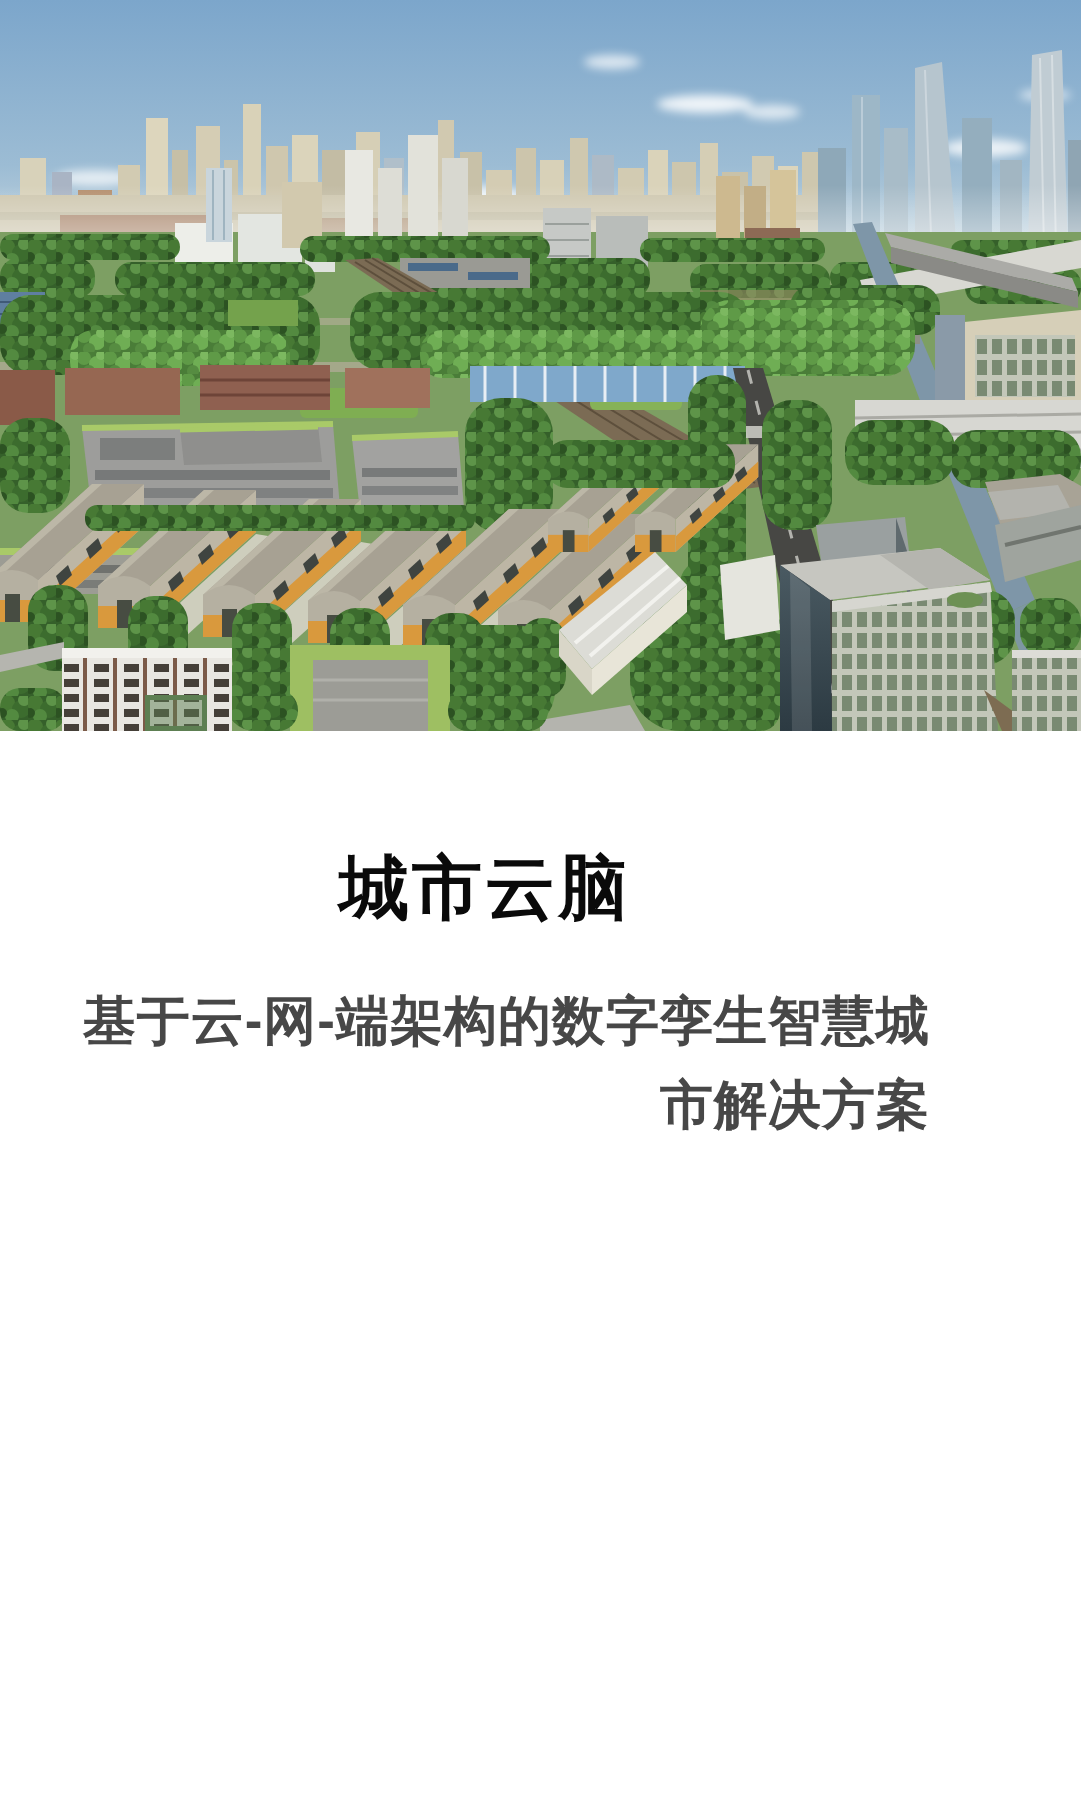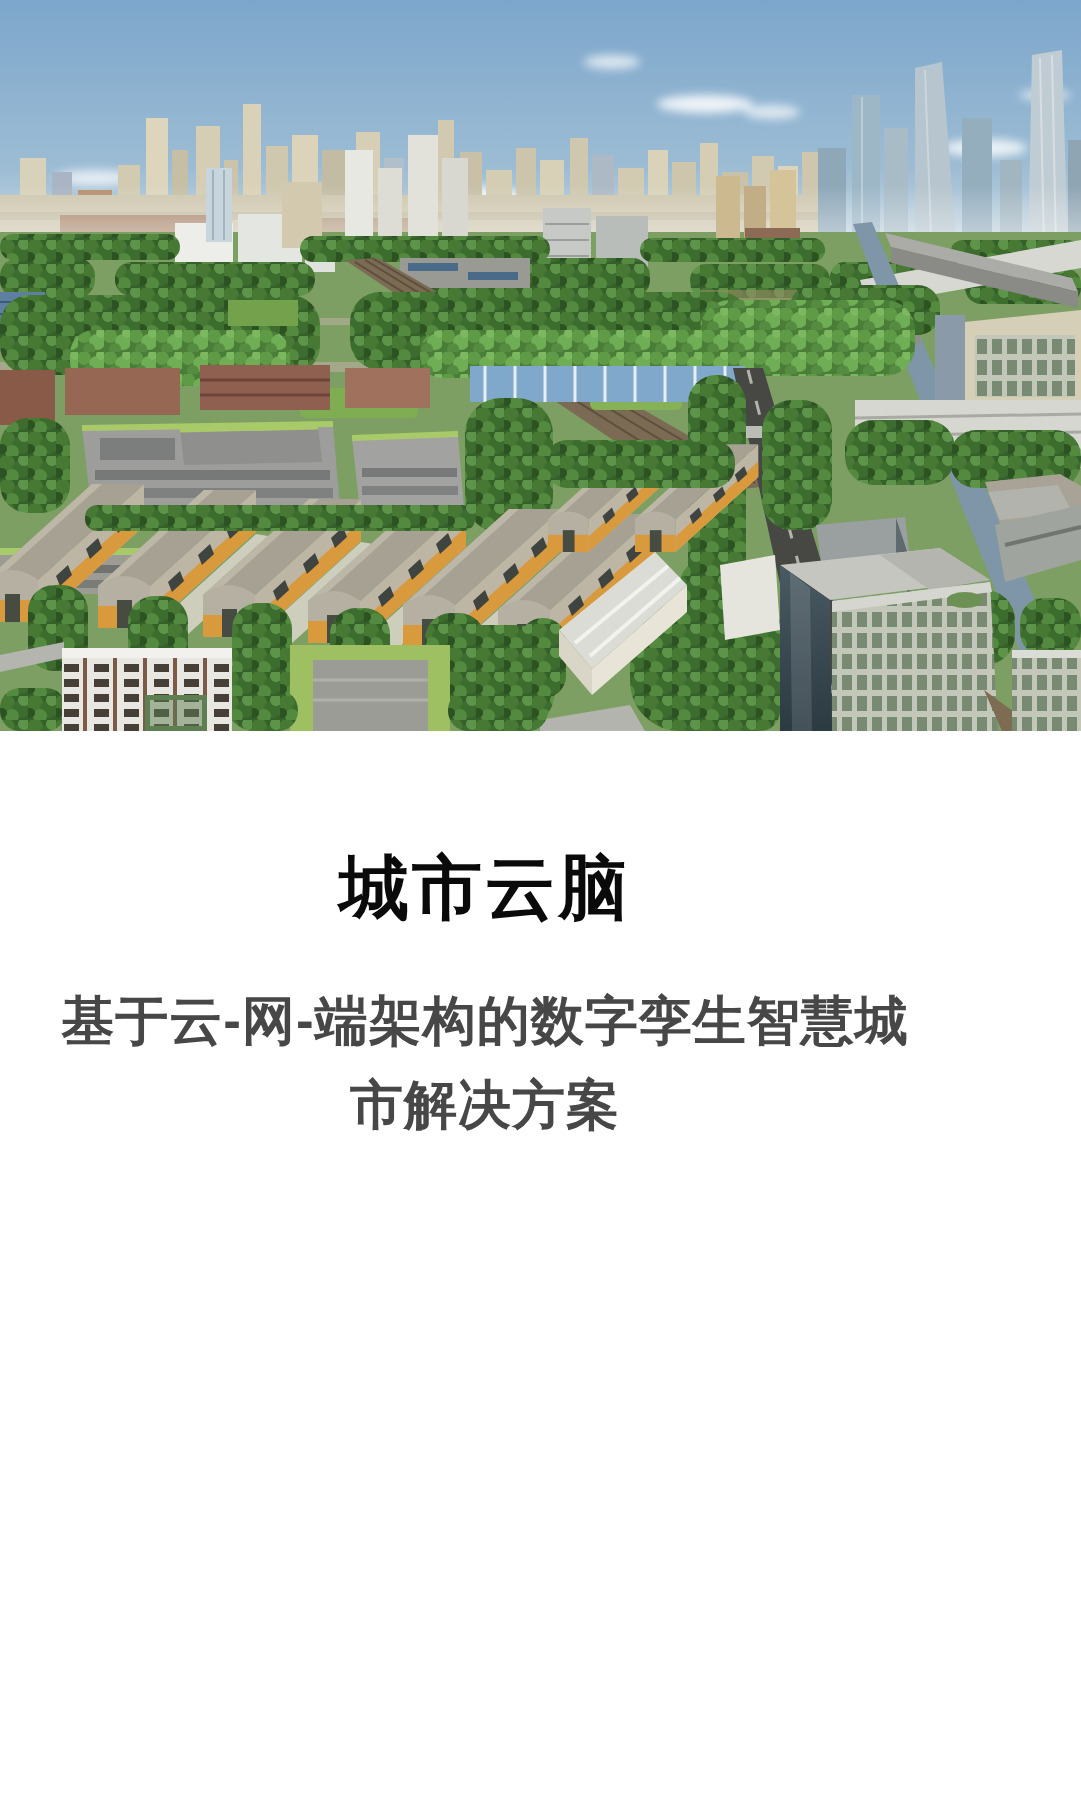--- a/index.html
+++ b/index.html
@@ -9,21 +9,21 @@
     position:relative;
   }
   .hero{display:block;width:1081px;height:731px;}
   .content{width:970px;}
   .title{
     margin:116px 0 0 0;text-align:center;
     font-size:70px;line-height:82px;font-weight:600;letter-spacing:3px;
     color:#0a0a0a;
   }
   .subtitle{
-    margin:50px 40px 0 40px;text-align:center;
+    margin:50px 40px 0 40px;text-align:right;
     font-size:53px;line-height:84px;font-weight:600;letter-spacing:1px;
     color:#474747;
   }
   .description{
     margin:56px 71px 0 71px;
     font-size:42px;line-height:70px;font-weight:400;
     color:#5a5a5a;
     text-align:justify;text-align-last:center;
   }
 </style>

